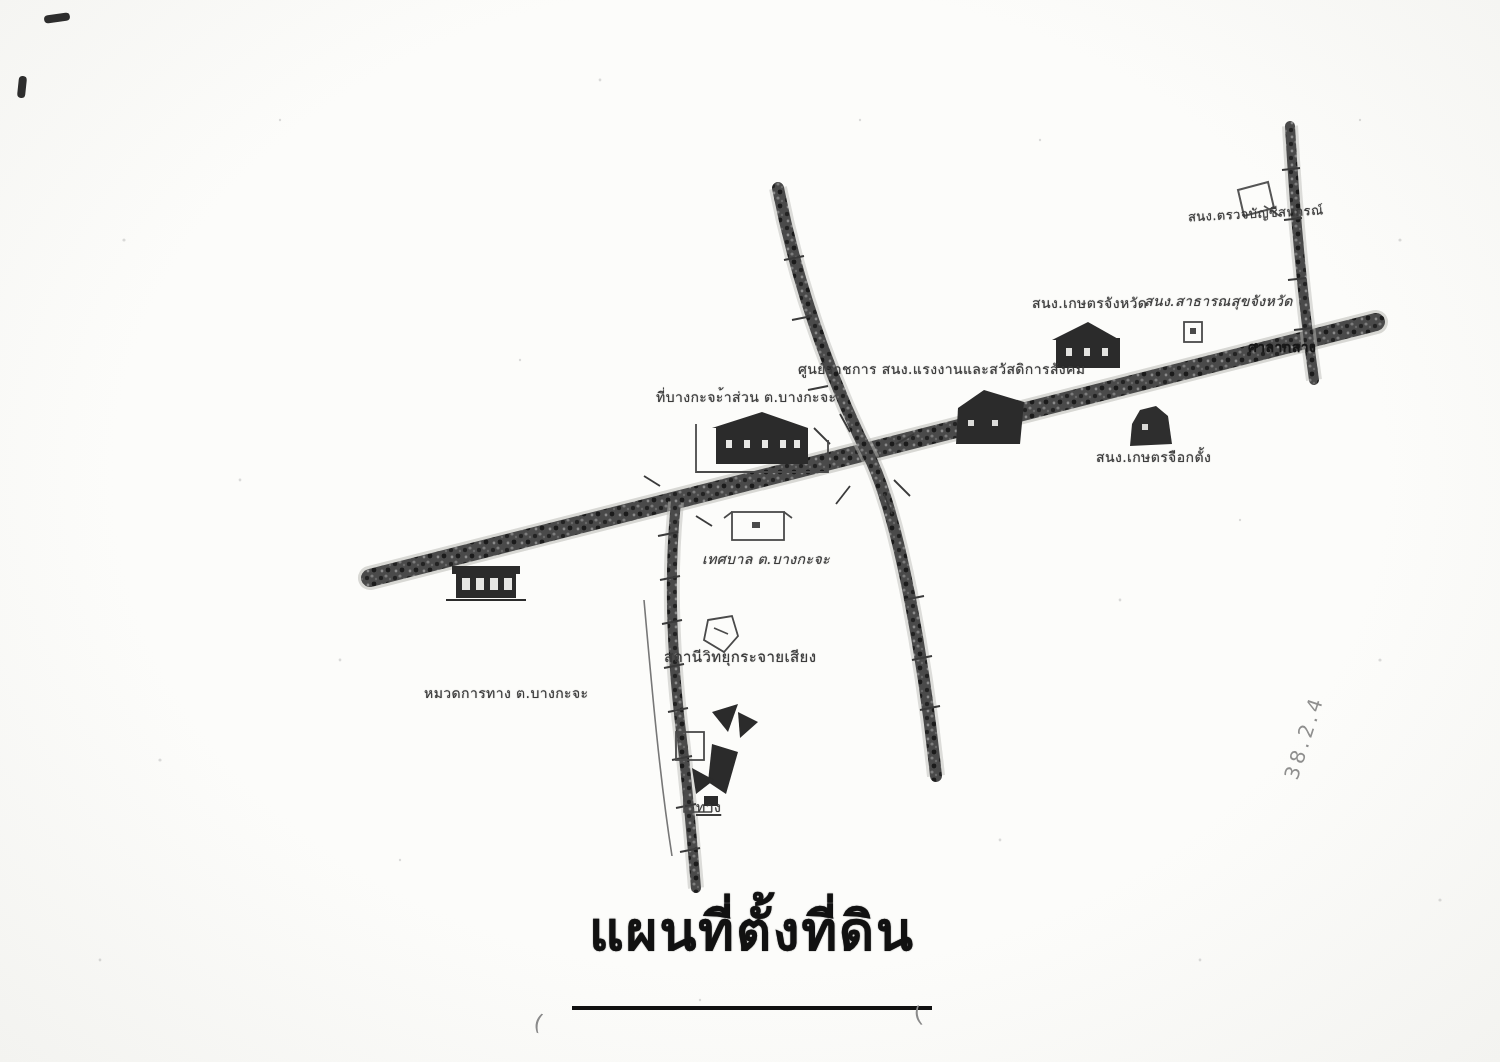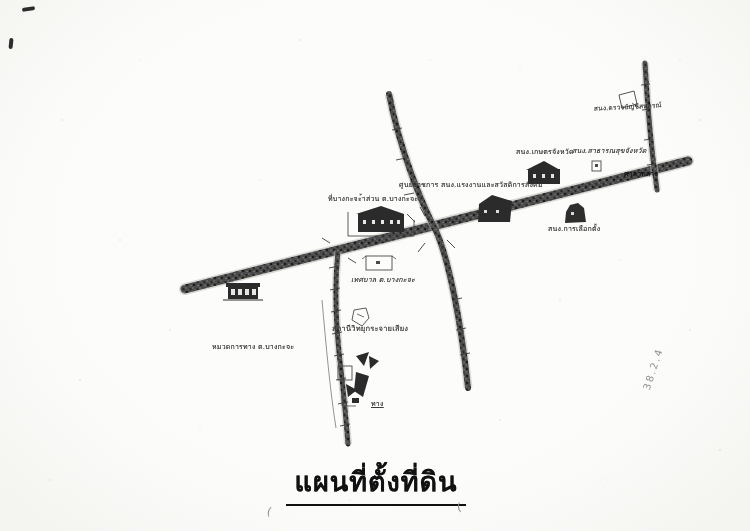--- a/index.html
+++ b/index.html
@@ -25,24 +25,23 @@
   }
   .lbl.dark{color:#161616;font-weight:bold;}
   #title{
     position:absolute;
     left:286px;top:444px;width:180px;
     text-align:center;
     font-size:27px;
     font-weight:bold;
     color:#111;
     border-bottom:2.5px solid #111;
-    padding-bottom:1px;
+    padding-bottom:16px;
     letter-spacing:1px;
     text-shadow:0 0 0.6px rgba(0,0,0,.7);
-    margin-top:16px;
   }
   #handnote{
     position:absolute;left:641px;top:388px;
     transform:rotate(-72deg);
     transform-origin:left top;
     font-size:10px;color:#555;opacity:.65;
     letter-spacing:2px;
   }
   .mark{position:absolute;background:#2d2d2d;}
   #mark-tl-1{left:22px;top:7px;width:13px;height:4px;transform:rotate(-8deg);border-radius:2px;}
@@ -218,31 +217,31 @@
   <div class="lbl" style="left:594px;top:104px;transform:rotate(-3deg);font-size:6.5px;">สนง.ตรวจบัญชีสหกรณ์</div>
 
   <div class="lbl" style="left:516px;top:149px;">สนง.เกษตรจังหวัด</div>
 
   <div class="lbl" style="left:572px;top:148px;font-style:italic;">สนง.สาธารณสุขจังหวัด</div>
 
   <div class="lbl dark" style="left:584px;top:171px;font-size:7px;margin-left:40px;">ศาลากลาง</div>
 
   <div class="lbl" style="left:399px;top:182px;">ศูนย์ราชการ สนง.แรงงานและสวัสดิการสังคม</div>
 
-  <div class="lbl" style="left:548px;top:226px;">สนง.การเลือกตั้ง</div>
+  <div class="lbl" style="left:548px;top:226px;">สนง.เกษตรจือกตั้ง</div>
 
   <div class="lbl" style="left:328px;top:196px;">ที่บางกะจะ้าส่วน ต.บางกะจะ</div>
 
   <div class="lbl" style="left:351px;top:277px;font-style:italic;">เทศบาล ต.บางกะจะ</div>
 
   <div class="lbl" style="left:332px;top:325px;font-size:7.5px;">สถานีวิทยุกระจายเสียง</div>
 
   <div class="lbl" style="left:212px;top:320px;margin-top:24px;">หมวดการทาง ต.บางกะจะ</div>
 
-  <div class="lbl" style="left:371px;top:401px;text-decoration:underline;">ทาง</div>
+  <div class="lbl" style="left:348px;top:401px;text-decoration:underline;">ทาง</div>
 
   <div id="handnote">38.2.4</div>
 
   <div id="title">แผนที่ตั้งที่ดิน</div>
 
   <div class="mark" id="mark-tl-1"></div>
   <div class="mark" id="mark-tl-2"></div>
   <div class="pen" id="pen-b1">(</div>
   <div class="pen" id="pen-b2">(</div>
 

